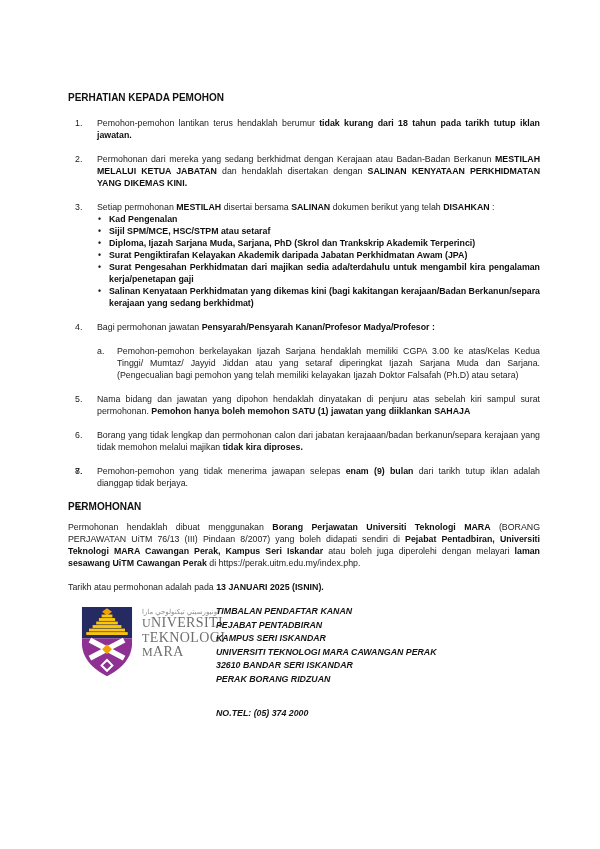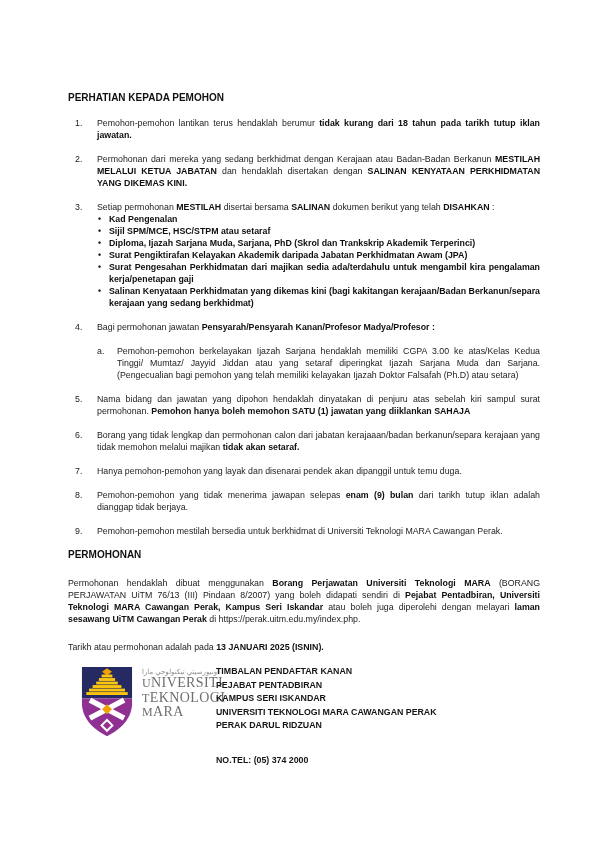--- a/index.html
+++ b/index.html
@@ -10,53 +10,53 @@
   .content{position:absolute;left:68px;top:92px;width:472px;font-size:8.8px;line-height:12px;}
   .h{font-weight:bold;color:#111;font-size:10px;line-height:12px;margin:0 0 13px 0;}
   .h2{margin:0 0 8px 0;}
   .b{font-weight:bold;color:#0f0f0f;}
   .item{position:relative;padding-left:29px;margin-bottom:12px;text-align:justify;}
   .item .num{position:absolute;left:7px;top:0;}
   .bullet-row{position:relative;padding-left:11px;margin-left:1px;text-align:justify;}
   .bullet-row::before{content:"\2022";position:absolute;left:0;top:0;font-weight:bold;}
   .subitem{position:relative;padding-left:20px;margin-top:12px;text-align:justify;}
   .subitem .subnum{position:absolute;left:0;top:0;}
-  .para{margin:16px 0 12px 0;text-align:justify;}
+  .para{margin:4px 0 12px 0;text-align:justify;}
   .para-left{text-align:left;}
   .brand-row{display:flex;align-items:flex-start;margin-top:4px;}
   .logo-svg{margin-left:12px;width:54px;height:74px;flex:0 0 auto;}
   .c-navy{fill:var(--navy,#252a63);}
   .c-purple{fill:var(--purple,#8e3192);}
   .c-gold{fill:var(--gold,#fcc60e);}
   .c-goldd{fill:var(--gold-dark,#f2a200);}
   .wordmark{margin-left:8px;width:66px;flex:0 0 auto;padding-top:2px;}
   .arabic{font-size:7px;line-height:9px;color:#8d8d8d;letter-spacing:.5px;white-space:nowrap;}
   .wm-line{font-family:"Liberation Serif","DejaVu Serif",serif;font-size:14px;line-height:13.5px;letter-spacing:.4px;color:#6e6e6e;}
   .wm-line::first-letter{font-size:12px;}
-  .address{margin-left:8px;font-weight:bold;color:#151515;line-height:13.5px;}
+  .address{margin-left:8px;font-weight:bold;color:#151515;line-height:13.5px;font-style:italic;}
   .tel{margin-top:21px;font-weight:bold;}
 </style>
 </head>
 <body>
 
 <div class="page">
   <div class="content">
 
     <div class="h">PERHATIAN KEPADA PEMOHON</div>
 
     <div id="items">
         <div class="item"><span class="num">1.</span><span><span>Pemohon-pemohon lantikan terus hendaklah berumur </span><span class="b">tidak kurang dari 18 tahun pada tarikh tutup iklan jawatan.</span></span></div>
         <div class="item"><span class="num">2.</span><span><span>Permohonan dari mereka yang sedang berkhidmat dengan Kerajaan atau Badan-Badan Berkanun </span><span class="b">MESTILAH MELALUI KETUA JABATAN</span><span> dan hendaklah disertakan dengan </span><span class="b">SALINAN KENYATAAN PERKHIDMATAN YANG DIKEMAS KINI.</span></span></div>
         <div class="item"><span class="num">3.</span><span><span>Setiap permohonan </span><span class="b">MESTILAH</span><span> disertai bersama </span><span class="b">SALINAN</span><span> dokumen berikut yang telah </span><span class="b">DISAHKAN</span><span> :</span></span><div class="bullet-row"><span class="b">Kad Pengenalan</span></div><div class="bullet-row"><span class="b">Sijil SPM/MCE, HSC/STPM atau setaraf</span></div><div class="bullet-row"><span class="b">Diploma, Ijazah Sarjana Muda, Sarjana, PhD (Skrol dan Trankskrip Akademik Terperinci)</span></div><div class="bullet-row"><span class="b">Surat Pengiktirafan Kelayakan Akademik daripada Jabatan Perkhidmatan Awam (JPA)</span></div><div class="bullet-row"><span class="b">Surat Pengesahan Perkhidmatan dari majikan sedia ada/terdahulu untuk mengambil kira pengalaman kerja/penetapan gaji</span></div><div class="bullet-row"><span class="b">Salinan Kenyataan Perkhidmatan yang dikemas kini (bagi kakitangan kerajaan/Badan Berkanun/separa kerajaan yang sedang berkhidmat)</span></div></div>
         <div class="item"><span class="num">4.</span><span><span>Bagi permohonan jawatan </span><span class="b">Pensyarah/Pensyarah Kanan/Profesor Madya/Profesor :</span></span><div class="subitem"><span class="subnum">a.</span><span><span>Pemohon-pemohon berkelayakan Ijazah Sarjana hendaklah memiliki CGPA 3.00 ke atas/Kelas Kedua Tinggi/ Mumtaz/ Jayyid Jiddan atau yang setaraf diperingkat Ijazah Sarjana Muda dan Sarjana. (Pengecualian bagi pemohon yang telah memiliki kelayakan Ijazah Doktor Falsafah (Ph.D) atau setara)</span></span></div></div>
         <div class="item"><span class="num">5.</span><span><span>Nama bidang dan jawatan yang dipohon hendaklah dinyatakan di penjuru atas sebelah kiri sampul surat permohonan. </span><span class="b">Pemohon hanya boleh memohon SATU (1) jawatan yang diiklankan SAHAJA</span></span></div>
-        <div class="item"><span class="num">6.</span><span><span>Borang yang tidak lengkap dan permohonan calon dari jabatan kerajaaan/badan berkanun/separa kerajaan yang tidak memohon melalui majikan </span><span class="b">tidak akan setaraf.</span></span></div>
-        <div class="item"><span class="num">7.</span><span><span>Hanya pemohon-pemohon yang layak dan disenarai pendek akan dipanggil untuk temu duga.</span></span></div>
+        <div class="item"><span class="num">6.</span><span><span>Borang yang tidak lengkap dan permohonan calon dari jabatan kerajaaan/badan berkanun/separa kerajaan yang tidak memohon melalui majikan </span><span class="b">tidak kira diproses.</span></span></div>
+        <div class="item"><span class="num">7.</span></div>
         <div class="item"><span class="num">8.</span><span><span>Pemohon-pemohon yang tidak menerima jawapan selepas </span><span class="b">enam (9) bulan</span><span> dari tarikh tutup iklan adalah dianggap tidak berjaya.</span></span></div>
-        <div class="item"><span class="num">9.</span><span><span>Pemohon-pemohon mestilah bersedia untuk berkhidmat di Universiti Teknologi MARA Cawangan Perak.</span></span></div>
+        <div class="item"><span class="num">9.</span></div>
       </div>
 
     <div class="h h2">PERMOHONAN</div>
 
     <div class="para"><span>Permohonan hendaklah dibuat menggunakan </span><span class="b">Borang Perjawatan Universiti Teknologi MARA</span><span> (BORANG PERJAWATAN UiTM 76/13 (III) Pindaan 8/2007) yang boleh didapati sendiri di </span><span class="b">Pejabat Pentadbiran, Universiti Teknologi MARA Cawangan Perak, Kampus Seri Iskandar</span><span> atau boleh juga diperolehi dengan melayari </span><span class="b">laman sesawang UiTM Cawangan Perak</span><span> di https://perak.uitm.edu.my/index.php.</span></div>
 
     <div class="para para-left"><span>Tarikh atau permohonan adalah pada </span><span class="b">13 JANUARI 2025 (ISNIN).</span></div>
 
 
     <div class="brand-row">
@@ -90,20 +90,21 @@
         <div class="wm-line">UNIVERSITI</div>
         <div class="wm-line">TEKNOLOGI</div>
         <div class="wm-line">MARA</div>
       </div>
       <div class="address">
         <div id="addr-lines">
             <div>TIMBALAN PENDAFTAR KANAN</div>
             <div>PEJABAT PENTADBIRAN</div>
             <div>KAMPUS SERI ISKANDAR</div>
             <div>UNIVERSITI TEKNOLOGI MARA CAWANGAN PERAK</div>
-            <div>PERAK DARUL RIDZUAN</div>
+            <div>32610 BANDAR SERI ISKANDAR</div>
+            <div>PERAK BORANG RIDZUAN</div>
           </div>
         <div class="tel">NO.TEL: (05) 374 2000</div>
       </div>
     </div>
 
   </div>
 </div>
 
 </body></html>

